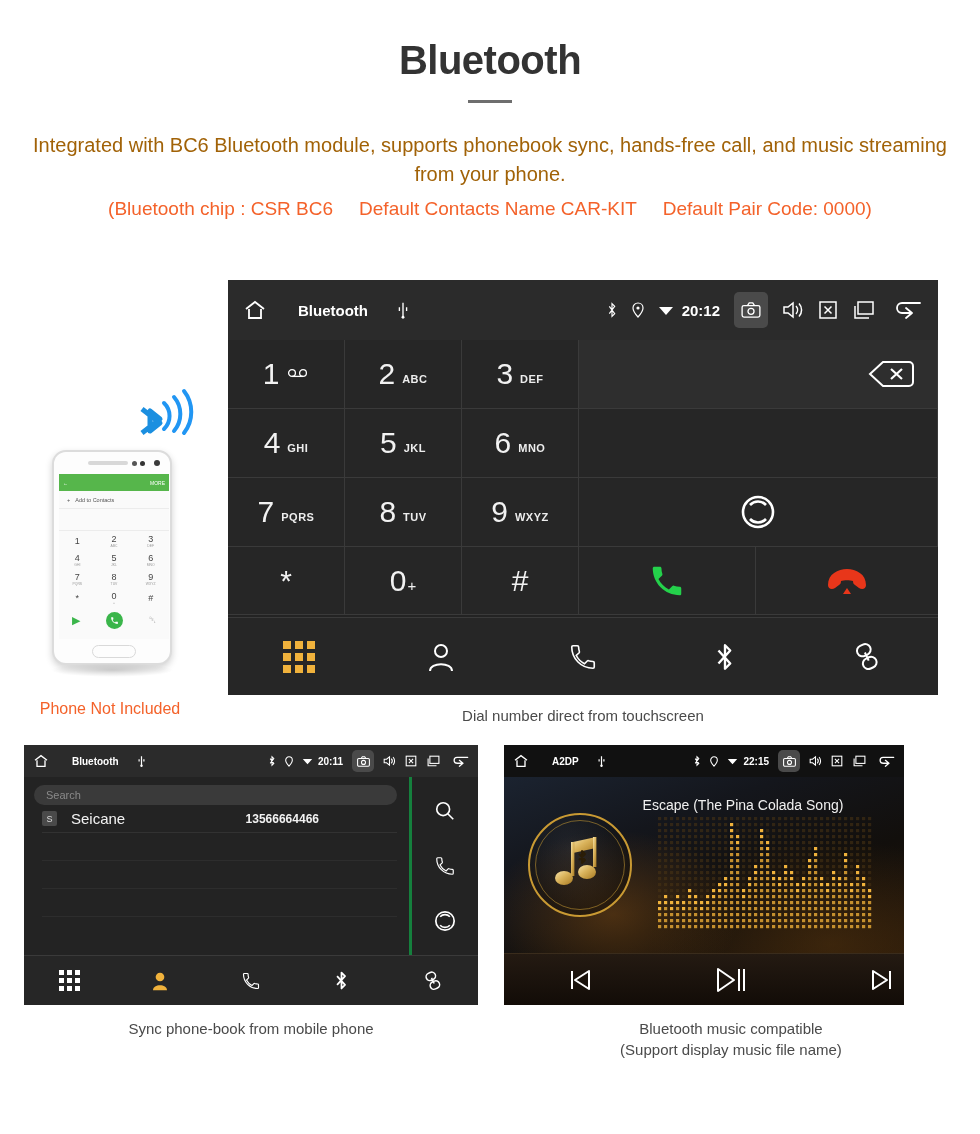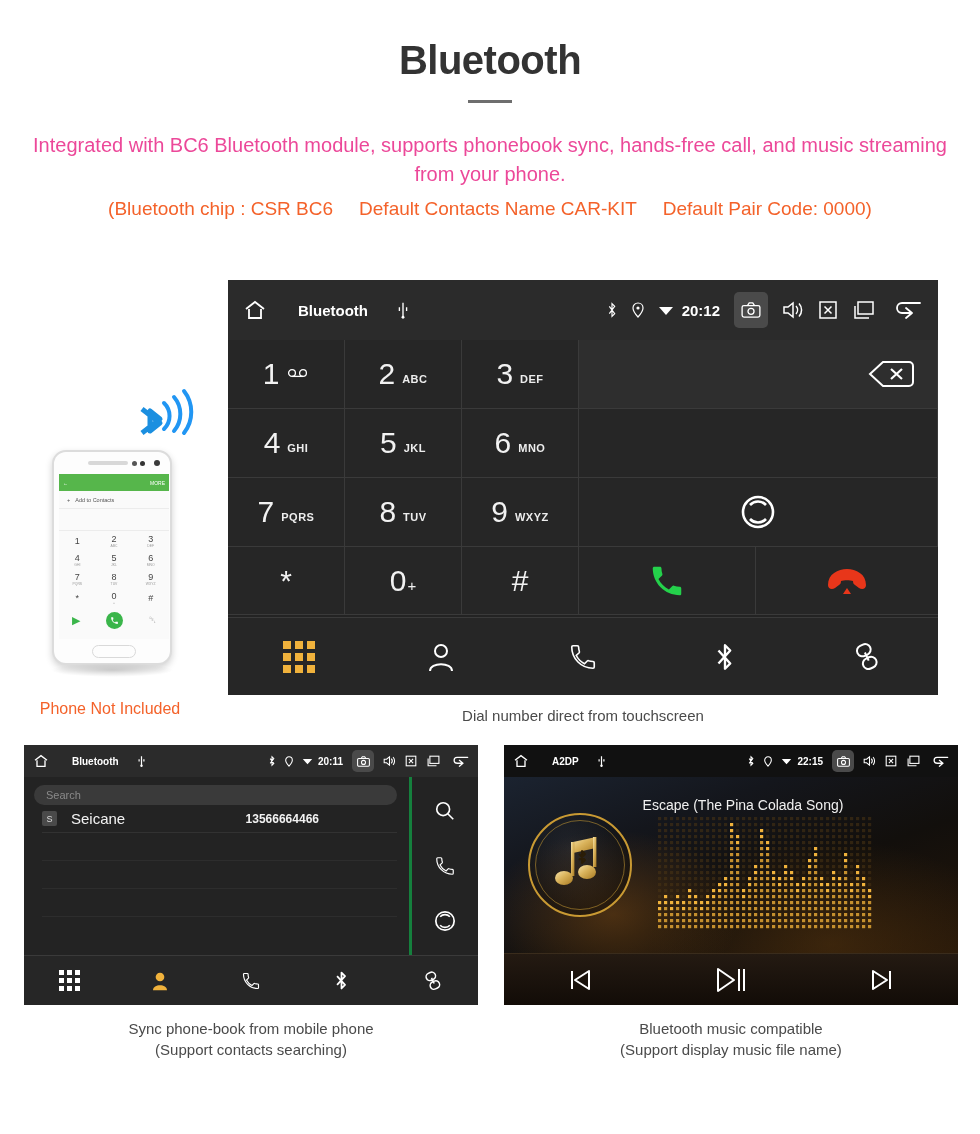--- a/index.html
+++ b/index.html
@@ -22,21 +22,21 @@
     line-height: 1.1;
   }
   .title-rule {
     width: 44px; height: 3px; background:#6e6e6e;
     margin: 18px auto 0 auto;
   }
   .intro {
     margin-top: 28px;
     text-align:center;
     font-size: 20px;
-    color: #ec4899;
+    color: #a16207;
     line-height: 1.45;
     padding: 0 30px;
   }
   .specs {
     margin-top: 6px;
     text-align:center;
     font-size: 19px;
     color: #f4622a;
     line-height: 1.5;
   }
@@ -152,21 +152,21 @@
   .pb-badge { width:15px; height:15px; background:#4a4a4a; color:#ddd; font-size:9px; display:flex; align-items:center; justify-content:center; border-radius:2px;}
   .pb-name { color:#f2f2f2; font-size:15px; margin-left:14px; }
   .pb-num { color:#f2f2f2; font-size:12px; font-weight:bold; margin-left:auto; margin-right:78px;}
   .pb-side { width:66px; display:flex; flex-direction:column; align-items:center; justify-content:space-around; padding:6px 0;}
   .pb-nav { position:absolute; bottom:0; left:0; width:454px; height:50px; background:#262626; display:flex; align-items:center; border-top:1px solid #3a3a3a;}
   .pb-nav > div { flex:1; display:flex; align-items:center; justify-content:center;}
   .grid9sm { display:grid; grid-template-columns:repeat(3,5px); grid-template-rows:repeat(3,5px); gap:3px; }
   .grid9sm i { display:block; width:5px; height:5px; background:#ffffff; }
 
   
-  #a2-unit { position:absolute; left:504px; top:745px; width:454px; height:260px; background:#000; }
+  #a2-unit { position:absolute; left:504px; top:745px; width:400px; height:260px; background:#000; }
   #a2-unit .statusbar { height:32px; padding:0 8px; background:#111; position:relative; z-index:3;}
   #a2-unit .sb-title { font-size:10px; margin-left:22px;}
   #a2-unit .sb-usb { margin-left:18px;}
   #a2-unit .sb-right > * { margin-left:9px; }
   #a2-unit .sb-clock { font-size:10px; font-weight:bold; margin-left:5px;}
   #a2-unit .camera-chip{ width:22px; height:22px; }
   .a2-body { position:absolute; top:32px; left:0; width:454px; height:176px;
     background:
       radial-gradient(ellipse 180px 120px at 24% 78%, rgba(120,72,20,.55) 0%, rgba(0,0,0,0) 70%),
       radial-gradient(ellipse 260px 150px at 72% 95%, rgba(90,55,14,.5) 0%, rgba(0,0,0,0) 70%),
@@ -608,21 +608,20 @@
             <rect x="9" y="17" width="14" height="11" rx="5.5" stroke="#fff" stroke-width="2.2" fill="none"></rect>
             <path d="M16 11 V20" stroke="#fff" stroke-width="2.2"></path>
           </g>
         </svg>
       </div>
     </div>
   </div>
 
   <div class="cap" id="cap-left">
     <div>Sync phone-book from mobile phone</div>
-    <div>(Support contacts searching)</div>
   </div>
 
   <div id="a2-unit" class="unit">
     <div class="statusbar">
       <div class="sb-left">
         <svg width="18" height="16" viewBox="0 0 24 24">
             <path d="M3 11 L12 4 L21 11" stroke="#fff" stroke-width="2" fill="none"></path>
             <path d="M6 11 V20 H18 V11" stroke="#fff" stroke-width="2" fill="none"></path>
           </svg>
         <span class="sb-title">A2DP</span>

